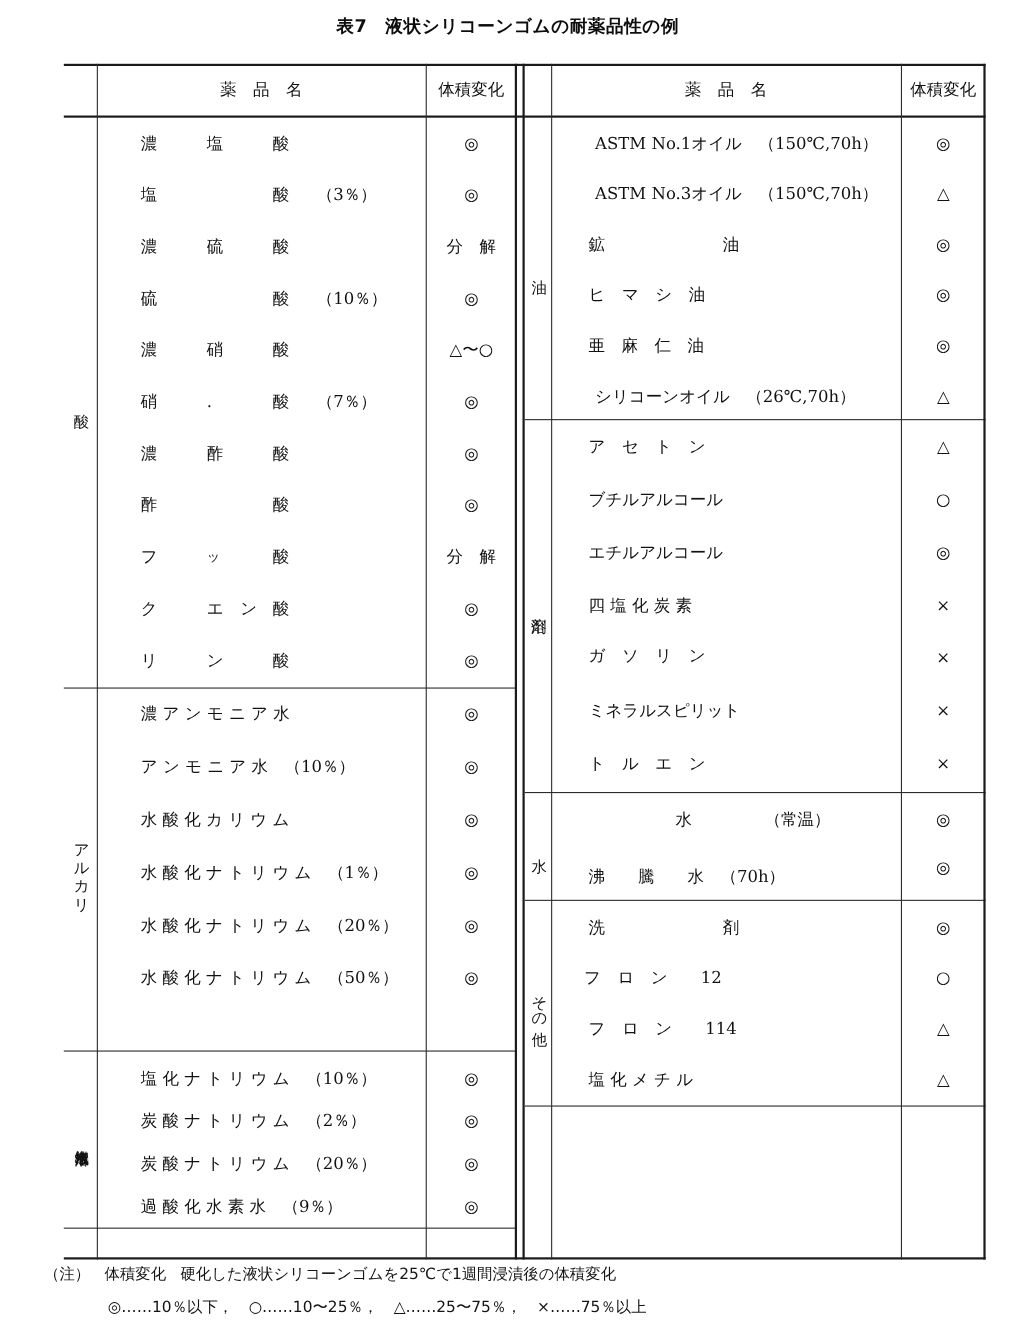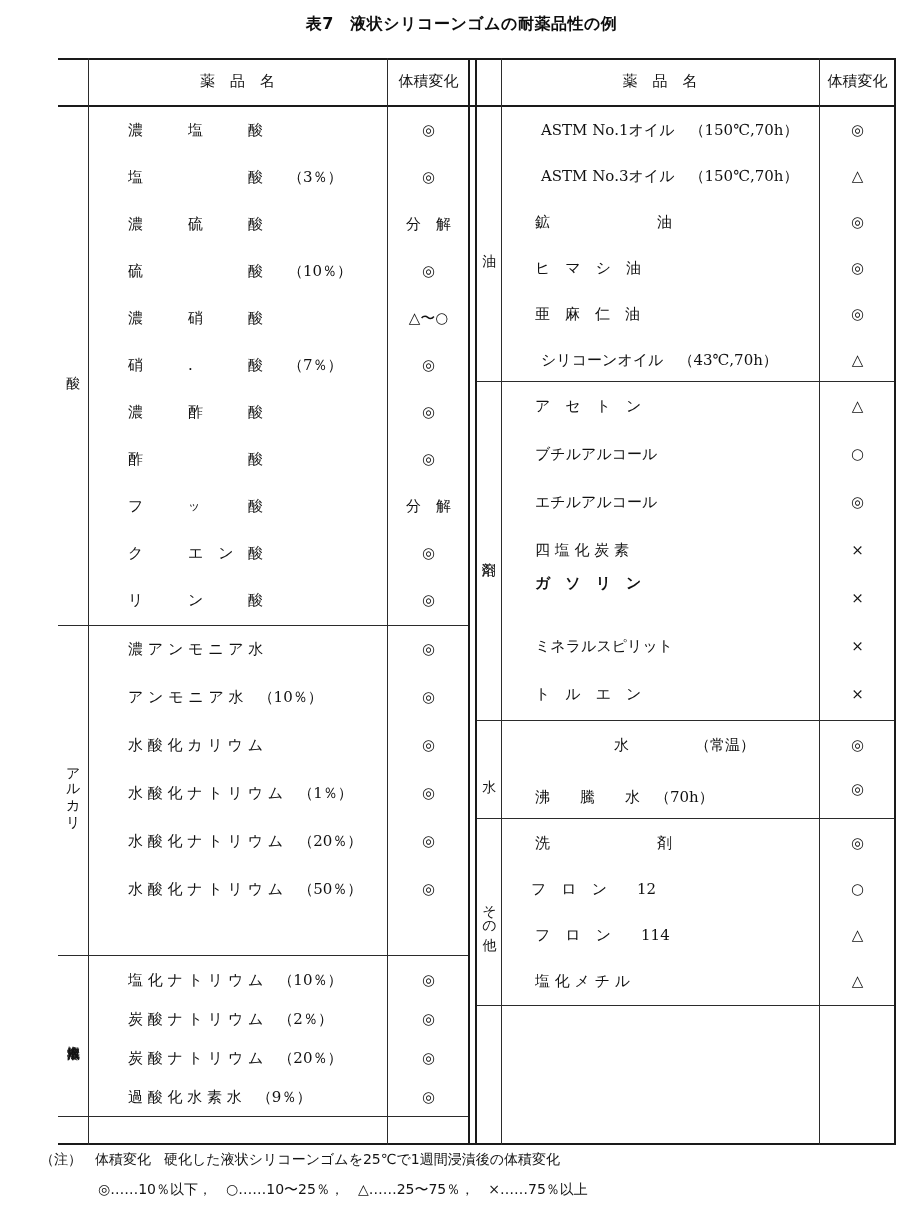--- a/index.html
+++ b/index.html
@@ -352,21 +352,21 @@
       <span class="nfull" style="left:34px;">ヒ　マ　シ　油</span>
     </div>
     <div class="vol-cell" style="top:191px;">◎</div>
 
     <div class="name-cell" style="top:237px;">
       <span class="nfull" style="left:34px;">亜　麻　仁　油</span>
     </div>
     <div class="vol-cell" style="top:237px;">◎</div>
 
     <div class="name-cell" style="top:283px;">
-      <span class="nfull">シリコーンオイル　（43℃,70h）</span>
+      <span class="nfull">シリコーンオイル　（26℃,70h）</span>
     </div>
     <div class="vol-cell" style="top:283px;">△</div>
 
     <div class="name-cell" style="top:329px;">
       <span class="nfull" style="left:34px;">ア　セ　ト　ン</span>
     </div>
     <div class="vol-cell" style="top:329px;">△</div>
 
     <div class="name-cell" style="top:377px;">
       <span class="nfull" style="left:34px;">ブチルアルコール</span>
@@ -376,21 +376,21 @@
     <div class="name-cell" style="top:425px;">
       <span class="nfull" style="left:34px;">エチルアルコール</span>
     </div>
     <div class="vol-cell" style="top:425px;">◎</div>
 
     <div class="name-cell" style="top:473px;">
       <span class="nfull" style="left:34px;">四 塩 化 炭 素</span>
     </div>
     <div class="vol-cell" style="top:473px;">×</div>
 
-    <div class="name-cell" style="top:506px;font-weight:bold;">
+    <div class="name-cell" style="top:519px;">
       <span class="nfull" style="left:34px;">ガ　ソ　リ　ン</span>
     </div>
     <div class="vol-cell" style="top:521px;">×</div>
 
     <div class="name-cell" style="top:569px;">
       <span class="nfull" style="left:34px;">ミネラルスピリット</span>
     </div>
     <div class="vol-cell" style="top:569px;">×</div>
 
     <div class="name-cell" style="top:617px;">

